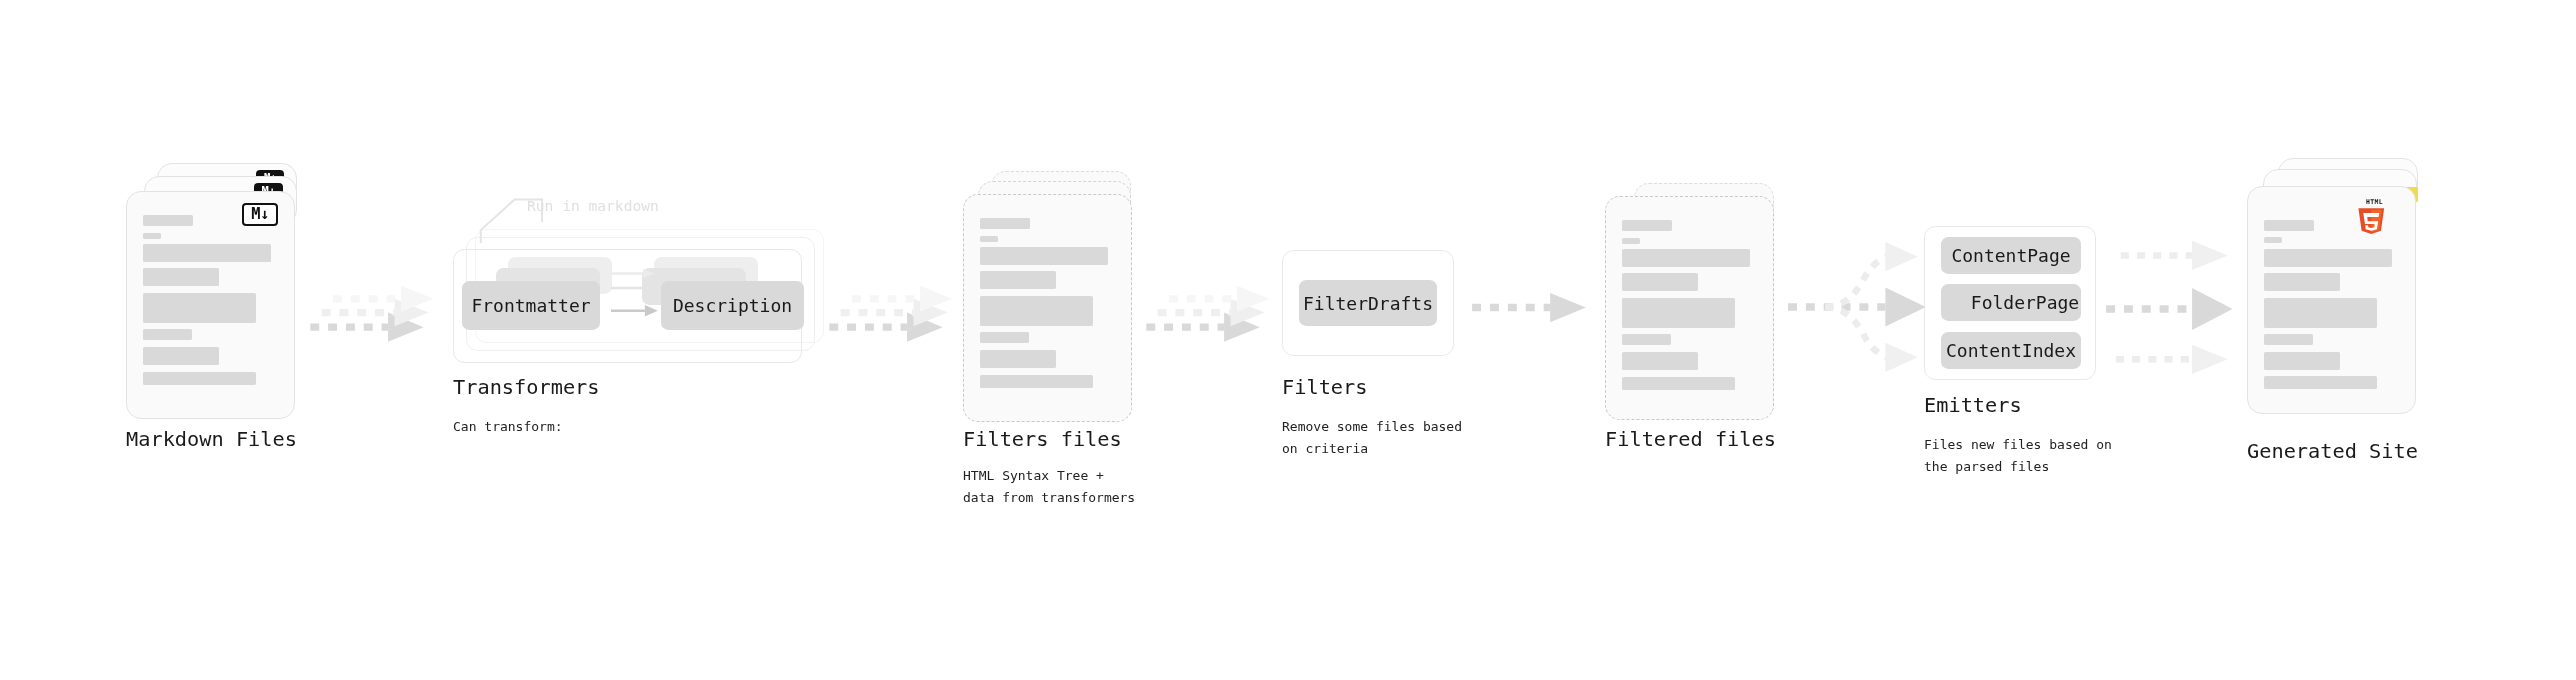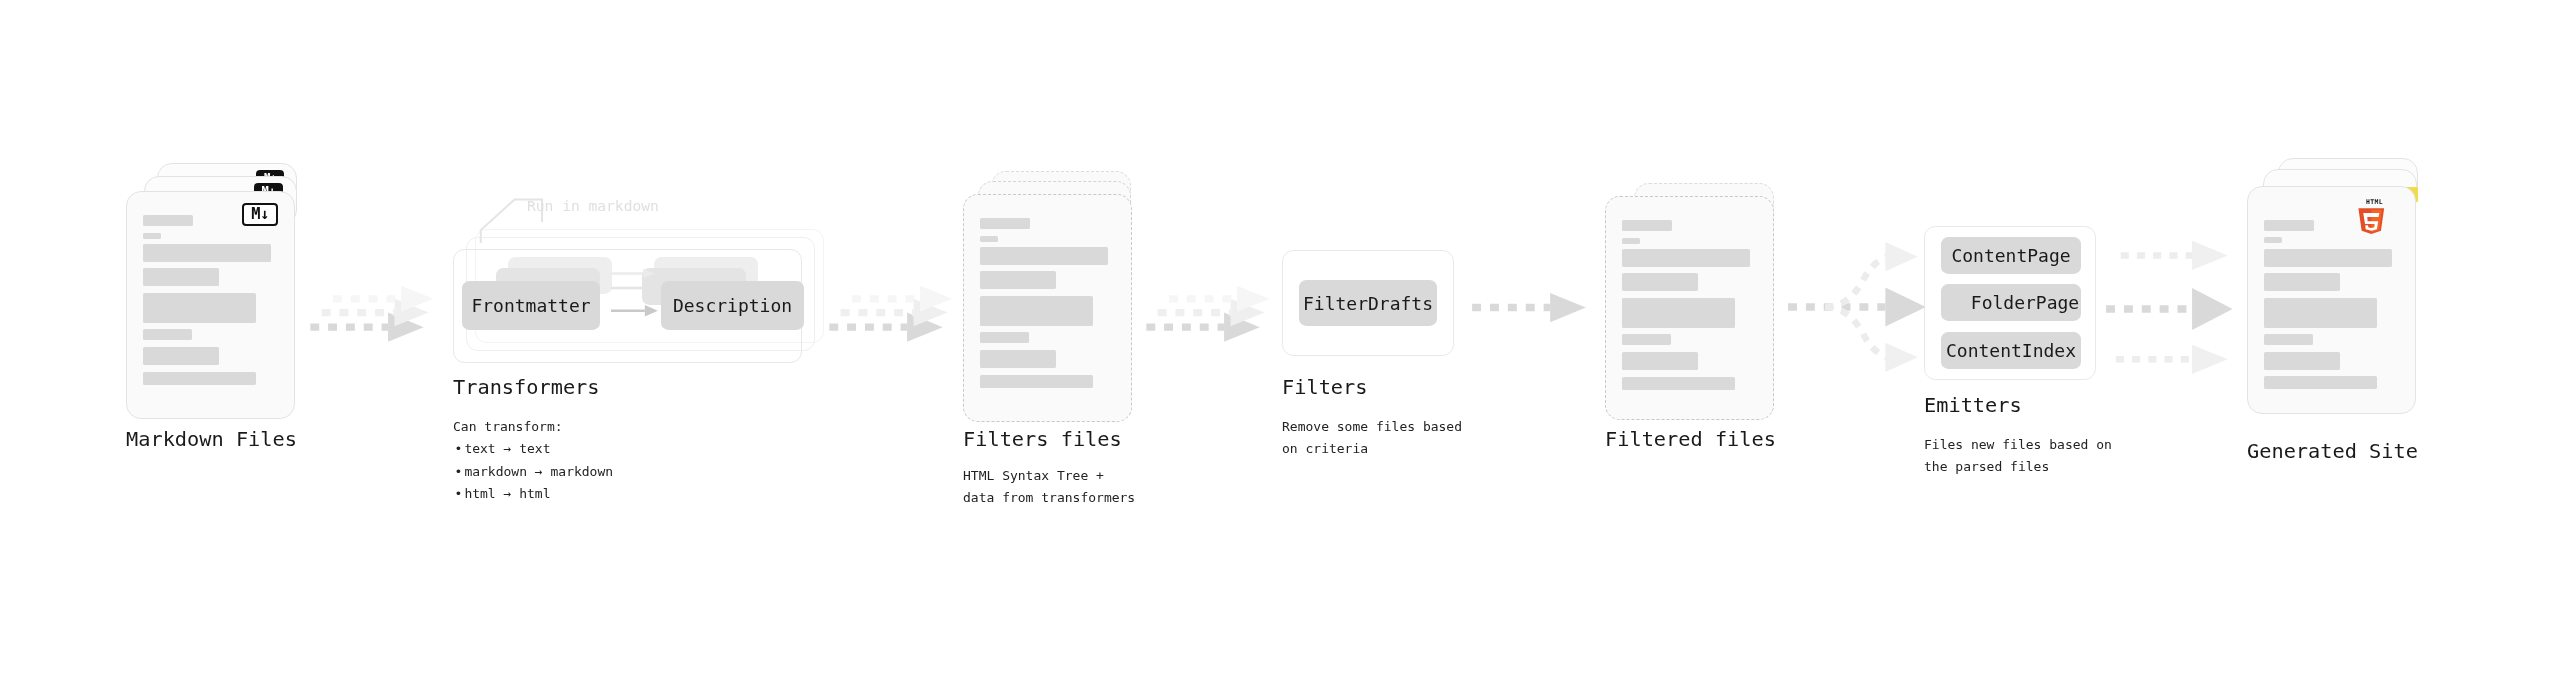--- a/index.html
+++ b/index.html
@@ -195,25 +195,20 @@
     <span>Frontmatter</span>
   </div>
   <div class="chip" style="left:661px; top:281px; width:143px; height:49px;">
     <span>Description</span>
   </div>
 
   <div class="title" style="left:453px; top:375px;">Transformers</div>
 
   <div class="bullets" style="left:453px; top:416px;">
     <span class="lead">Can transform:</span>
-    <ul>
-      <li>text → text</li>
-      <li>markdown → markdown</li>
-      <li>html → html</li>
-    </ul>
   </div>
 
   <svg class="abs" style="left:829px; top:268px;" width="114" height="81" viewBox="0 0 140 100">
     <line x1="0" y1="73" x2="96" y2="73" stroke="#d9d9d9" stroke-width="9" stroke-dasharray="11 11"></line>
     <polygon points="96,55 140,73 96,91" fill="#d9d9d9"></polygon>
     <line x1="14" y1="55" x2="104" y2="55" stroke="#efefef" stroke-width="9" stroke-dasharray="11 11"></line>
     <polygon points="104,38 146,55 104,72" fill="#efefef"></polygon>
     <line x1="28" y1="38" x2="112" y2="38" stroke="#f6f6f6" stroke-width="9" stroke-dasharray="11 11"></line>
     <polygon points="112,22 152,38 112,54" fill="#f6f6f6"></polygon>
   </svg>

